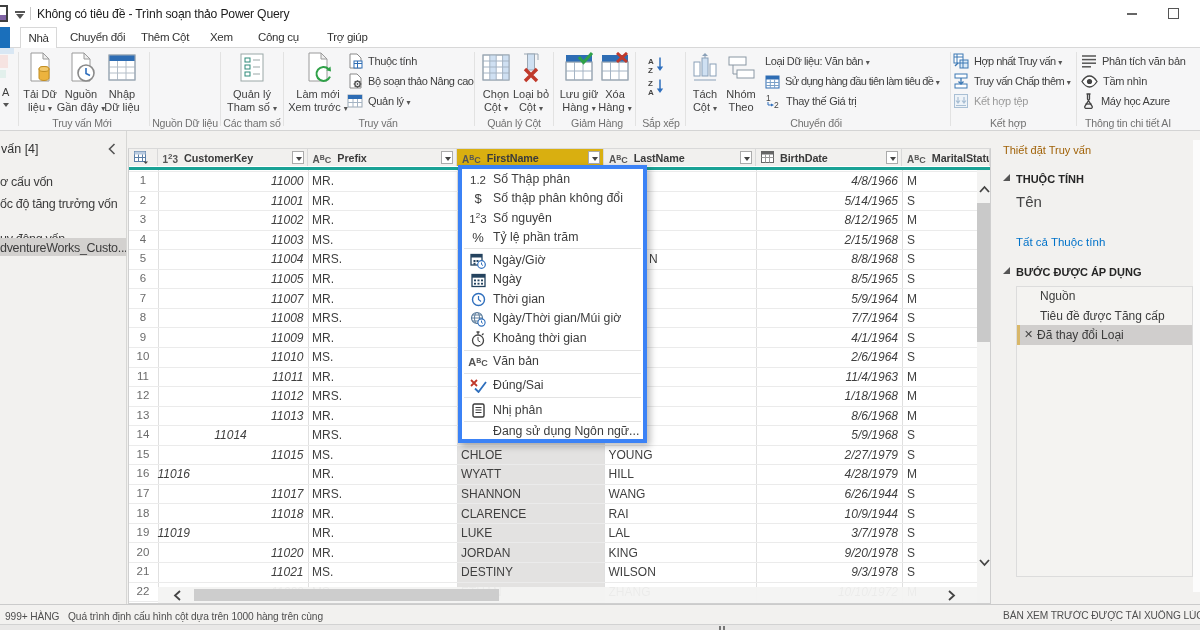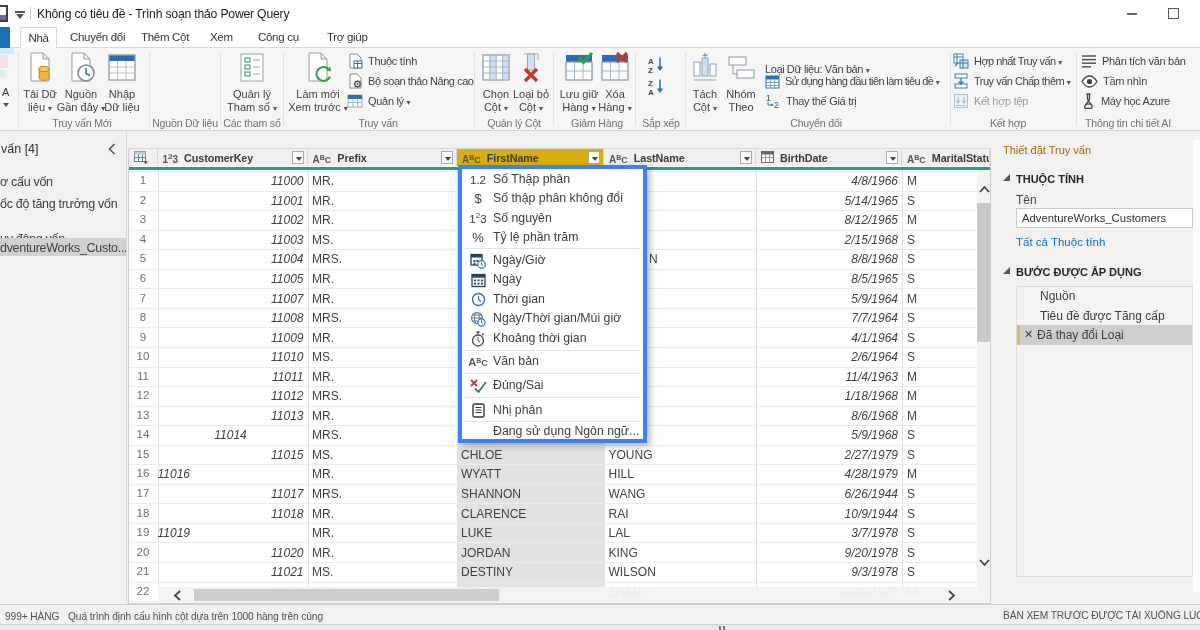--- a/index.html
+++ b/index.html
@@ -184,21 +184,21 @@
     </div>
     <div class="smrow" style="left:347px;top:43px;">
       <svg class="ic" width="16" height="16" viewBox="0 0 16 16">
         <rect x="1" y="2" width="14" height="12" fill="#fff" stroke="#9aa7b4"></rect>
         <rect x="1" y="2" width="14" height="4" fill="#2e6db4"></rect>
         <path d="M1 9.5h14M6 6v8M10.5 6v8" stroke="#a5b4c4"></path>
       </svg>
       <span style="width:5px;display:inline-block"></span>
       <span>Quản lý <span class="car">▾</span></span>
     </div>
-    <div class="smrow" style="left:765px;top:11px;letter-spacing:-0.4px">
+    <div class="smrow" style="left:765px;top:3px;letter-spacing:-0.4px">
       <span>Loại Dữ liệu: Văn bản <span class="car">▾</span></span>
     </div>
     <div class="smrow" style="left:765px;top:23px;letter-spacing:-0.62px">
       <svg class="ic" width="15" height="15" viewBox="0 0 15 15">
         <rect x="1" y="2" width="13" height="12" fill="#fff" stroke="#2e6db4"></rect>
         <rect x="1" y="2" width="13" height="3.5" fill="#2e6db4"></rect>
         <path d="M1 8.5h13M1 11.5h13M5.3 5.5v8.5M9.6 5.5v8.5" stroke="#7ba0c8"></path>
       </svg>
       <span style="width:5px;display:inline-block"></span>
       <span>Sử dụng hàng đầu tiên làm tiêu đề <span class="car">▾</span></span>
@@ -509,22 +509,21 @@
     <svg class="ab" style="left:818px;top:441px" width="9" height="11" viewBox="0 0 9 11">
       <path d="M2 1l5 4.5L2 10" fill="none" stroke="#444" stroke-width="1.8"></path>
     </svg>
   </div>
 <div class="ab" style="left:992px;top:131px;width:208px;height:473px;background:#f2f1ef;overflow:hidden">
  <div class="ab" style="left:11px;top:13px;font-size:11px;color:#a16207">Thiết đặt Truy vấn</div>
  <svg class="ab" style="left:11px;top:43px" width="8" height="8">
       <polygon points="7,0 7,7 0,7" fill="#555"></polygon>
     </svg>
  <div class="ab" style="left:24px;top:42px;font-size:11px;font-weight:bold;color:#252525">THUỘC TÍNH</div>
- <div class="ab" style="left:24px;top:62px;font-size:12px;color:#444">Tên</div>
- <div class="ab" style="left:24px;top:77px;width:177px;height:20px;background:#fff;border:1px solid #c8c8c8;font-size:11.3px;color:#333;line-height:19px;padding-left:5px;overflow:hidden">AdventureWorks_Customers</div>
+ <div class="ab" style="left:24px;top:62px;font-size:15px;color:#444">Tên</div>
  <div class="ab" style="left:24px;top:105px;font-size:11.5px;color:#0072c9">Tất cả Thuộc tính</div>
  <svg class="ab" style="left:11px;top:136px" width="8" height="8">
       <polygon points="7,0 7,7 0,7" fill="#555"></polygon>
     </svg>
  <div class="ab" style="left:24px;top:135px;font-size:11px;font-weight:bold;color:#252525">BƯỚC ĐƯỢC ÁP DỤNG</div>
  <div class="ab" style="left:24px;top:155px;width:177px;height:291px;background:#f4f3f1;border:1px solid #dcdcdc"></div>
  <div class="ab" style="left:48px;top:158px;font-size:12px;color:#3c3c3c">Nguồn</div>
  <div class="ab" style="left:48px;top:177.5px;font-size:12px;color:#3c3c3c">Tiêu đề được Tăng cấp</div>
  <div class="ab" style="left:25px;top:194px;width:175px;height:19.5px;background:#d0cecd"></div>
  <div class="ab" style="left:25px;top:194px;width:3px;height:19.5px;background:#d8b76a"></div>

